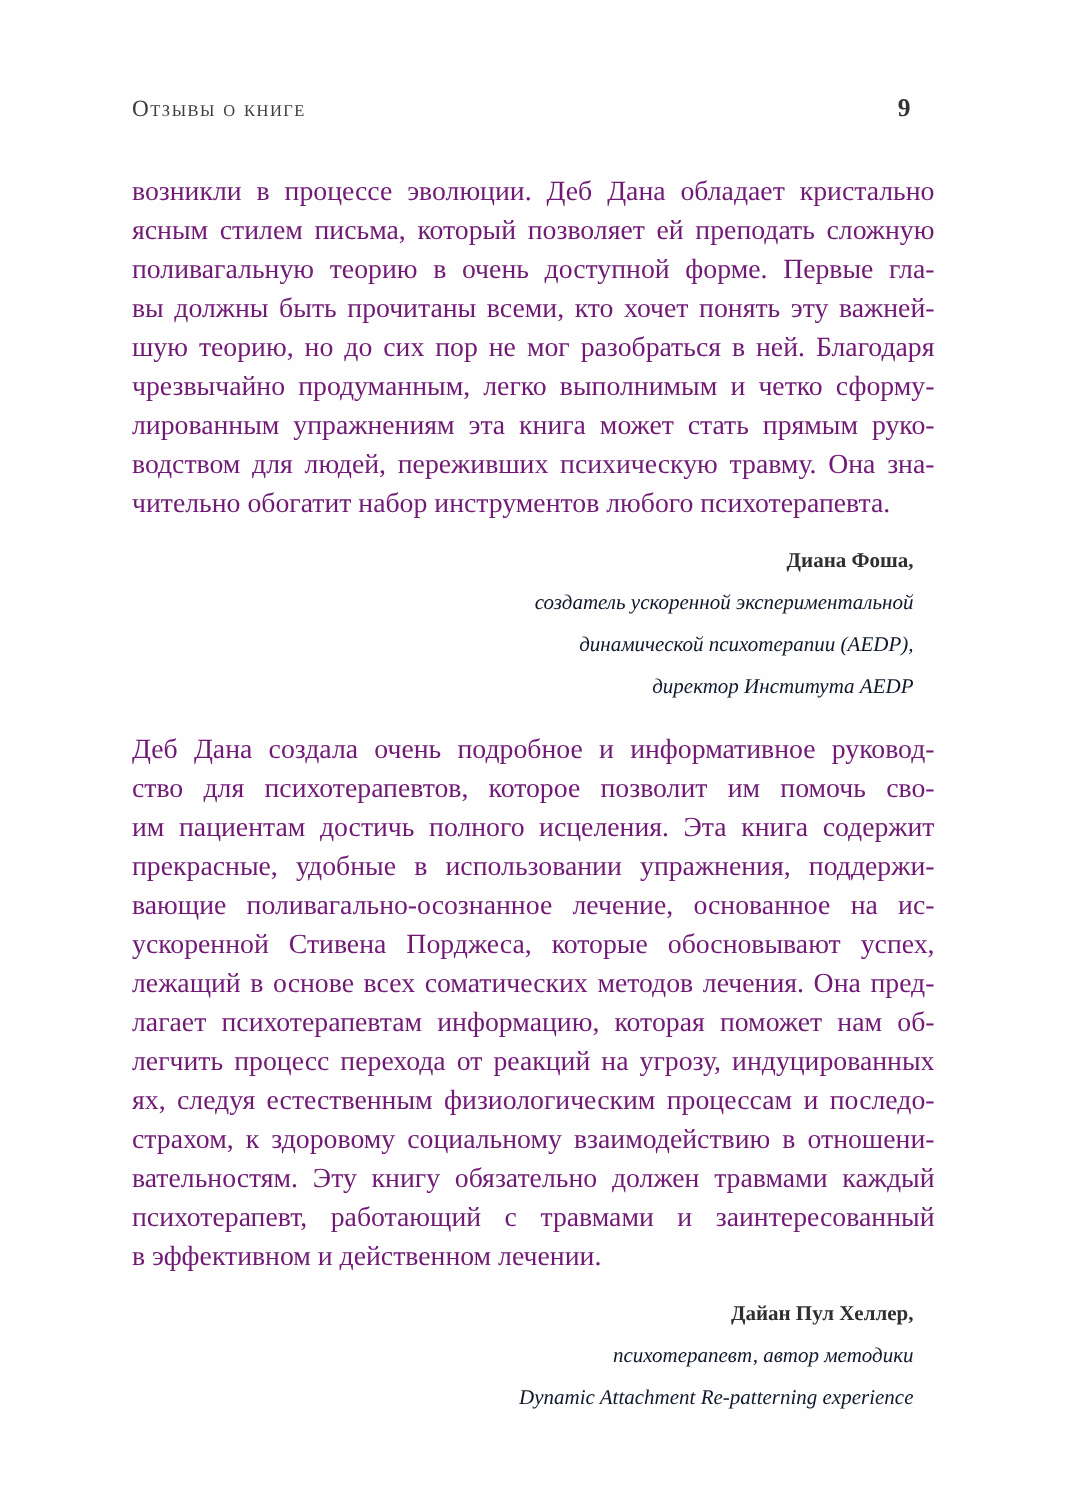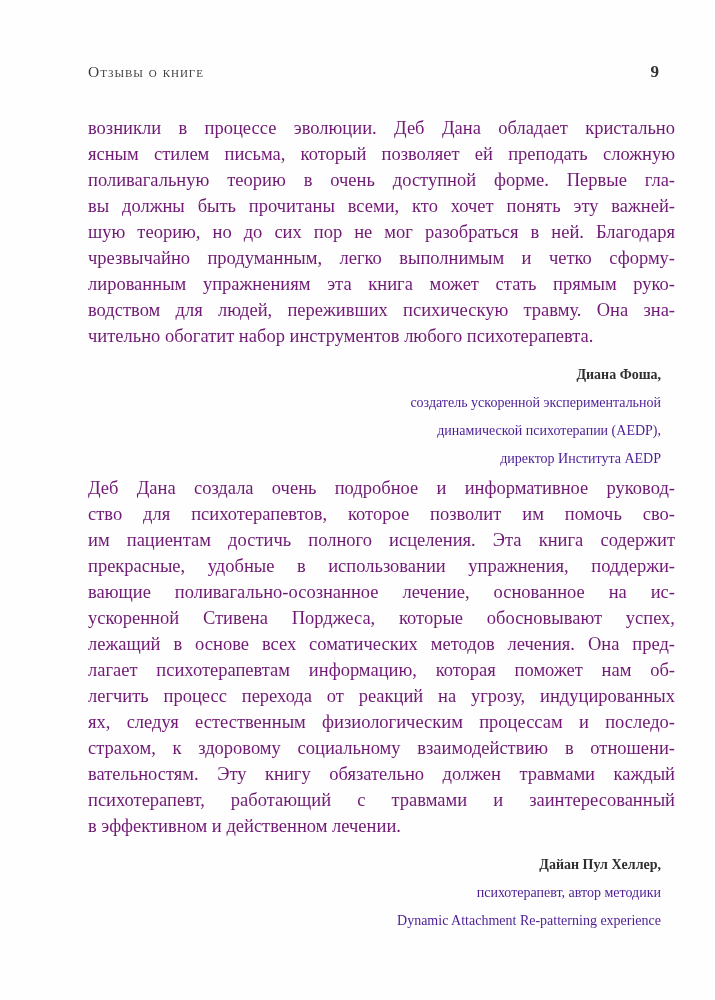--- a/index.html
+++ b/index.html
@@ -7,21 +7,21 @@
     position: relative;
     width: 715px;
     height: 1000px;
     box-sizing: border-box;
     background: #fefefe;
     color: #333333;
     font-family: "Liberation Serif", "DejaVu Serif", serif;
     overflow: hidden;
   }
   .content {
-    padding: 62px 40px 0 88px;
+    padding: 62px 92px 0 88px;
   }
   .running-head-row {
     display: flex;
     justify-content: space-between;
     align-items: baseline;
     margin-bottom: 33px;
   }
   .running-head {
     font-size: 15.5px;
     font-variant-caps: small-caps;
@@ -51,23 +51,24 @@
     text-align: right;
     padding-right: 14px;
     font-size: 14px;
     line-height: 28px;
   }
   .attribution-name {
     font-weight: bold;
     color: #2f2f2f;
   }
   .attribution .role-line {
-    color: #4c1d95;
+    font-style: italic;
+    color: #0f172a;
   }
-  .review + .review { margin-top: 2px; }
+  .review + .review { margin-top: 14px; }
 </style>
 </head>
 <body>
 
 <div class="page">
   <div class="content">
 
     <div class="running-head-row">
       <span class="running-head">Отзывы о книге</span>
       <span class="page-number">9</span>

